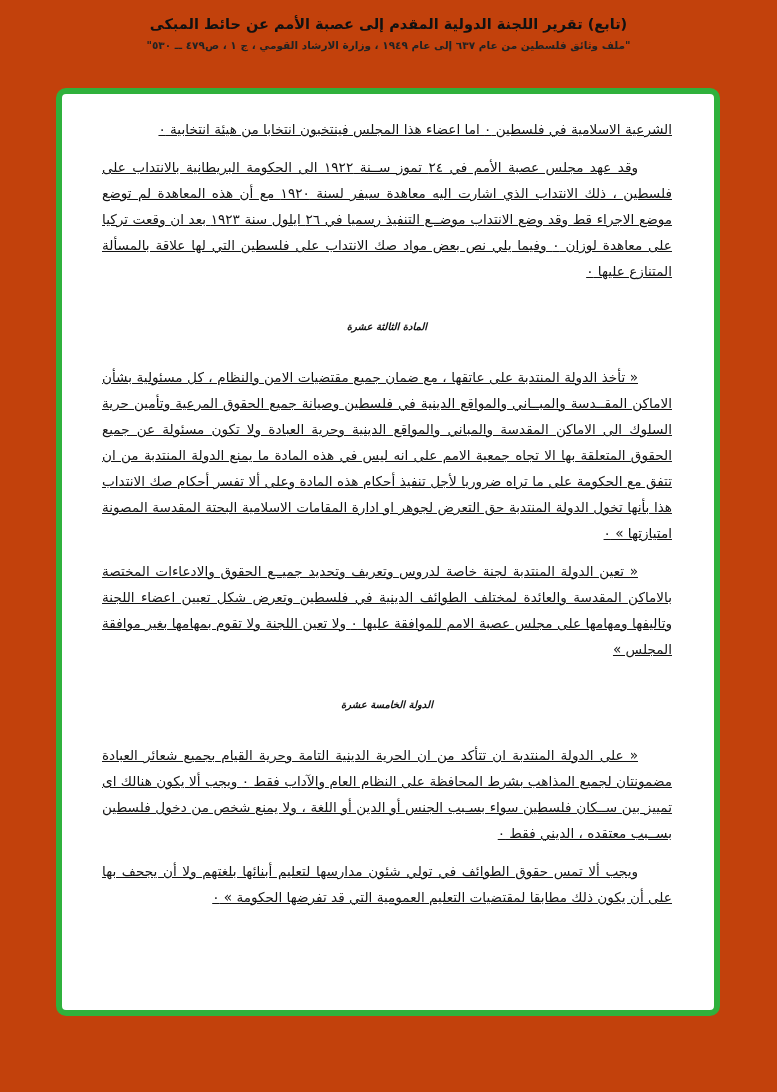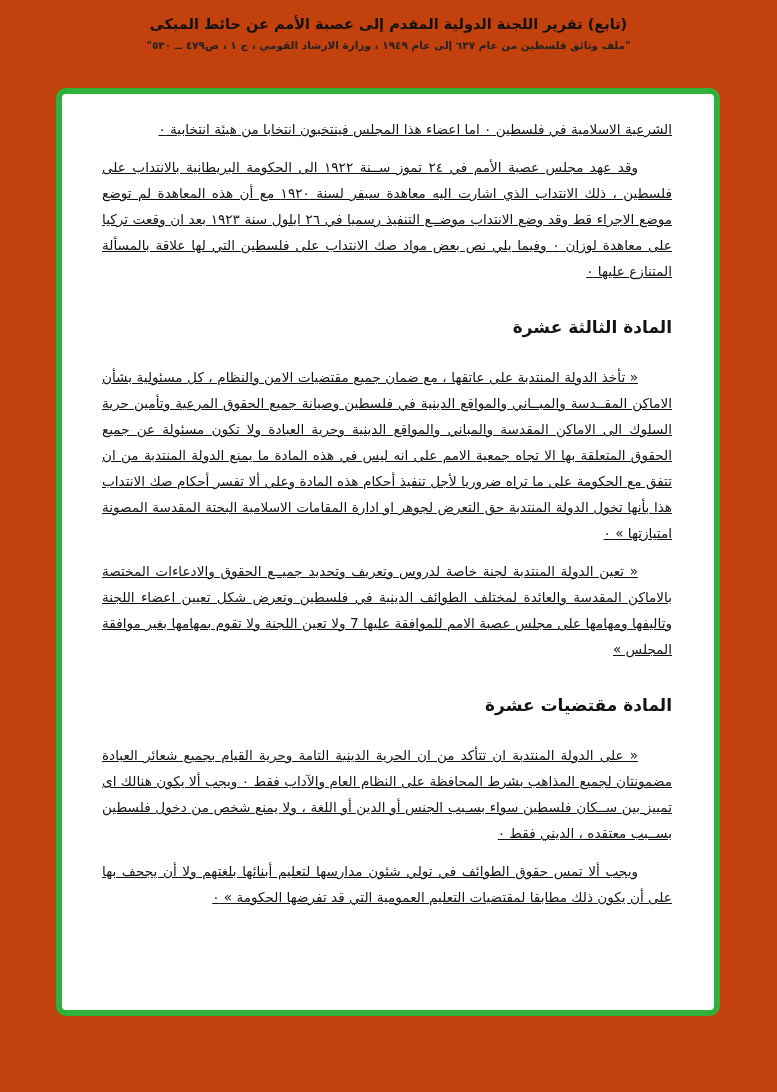--- a/index.html
+++ b/index.html
@@ -53,25 +53,26 @@
     font-weight: 500;
   }
   .para {
     margin: 0 0 12px 0;
     text-decoration: underline;
   }
   .para.indent {
     text-indent: 34px;
   }
   .article-heading {
-    text-align: right;
+    text-align: center;
     font-weight: bold;
-    font-size: 17px;
+    font-size: 10px;
     margin: 30px 0 24px 0;
     text-indent: 0;
+    font-style: italic;
   }
   .page-number {
     position: absolute;
     left: 0;
     right: 0;
     bottom: 26px;
     text-align: center;
     font-size: 13px;
     color: #111;
   }
@@ -91,23 +92,23 @@
 
       <p class="para">الشرعية الاسلامية في فلسطين ٠ اما اعضاء هذا المجلس فينتخبون انتخابا من هيئة انتخابية ٠</p>
 
       <p class="para indent">وقد عهد مجلس عصبة الأمم في ٢٤ تموز ســنة ١٩٢٢ الى الحكومة البريطانية بالانتداب على فلسطين ، ذلك الانتداب الذي اشارت اليه معاهدة سيفر لسنة ١٩٢٠ مع أن هذه المعاهدة لم توضع موضع الاجراء قط وقد وضع الانتداب موضــع التنفيذ رسميا في ٢٦ ايلول سنة ١٩٢٣ بعد ان وقعت تركيا على معاهدة لوزان ٠ وفيما يلي نص بعض مواد صك الانتداب على فلسطين التي لها علاقة بالمسألة المتنازع عليها ٠</p>
 
       <div class="article-heading">المادة الثالثة عشرة</div>
 
       <p class="para indent">« تأخذ الدولة المنتدبة على عاتقها ، مع ضمان جميع مقتضيات الامن والنظام ، كل مسئولية بشأن الاماكن المقــدسة والمبــاني والمواقع الدينية في فلسطين وصيانة جميع الحقوق المرعية وتأمين حرية السلوك الى الاماكن المقدسة والمباني والمواقع الدينية وحرية العبادة ولا تكون مسئولة عن جميع الحقوق المتعلقة بها الا تجاه جمعية الامم على انه ليس في هذه المادة ما يمنع الدولة المنتدبة من ان تتفق مع الحكومة على ما تراه ضروريا لأجل تنفيذ أحكام هذه المادة وعلى ألا تفسر أحكام صك الانتداب هذا بأنها تخول الدولة المنتدبة حق التعرض لجوهر او ادارة المقامات الاسلامية البحتة المقدسة المصونة امتيازتها » ٠</p>
 
 
-      <p class="para indent">« تعين الدولة المنتدبة لجنة خاصة لدروس وتعريف وتحديد جميــع الحقوق والادعاءات المختصة بالاماكن المقدسة والعائدة لمختلف الطوائف الدينية في فلسطين وتعرض شكل تعيين اعضاء اللجنة وتاليفها ومهامها على مجلس عصبة الامم للموافقة عليها 7 ولا تعين اللجنة ولا تقوم بمهامها بغير موافقة المجلس »</p>
+      <p class="para indent">« تعين الدولة المنتدبة لجنة خاصة لدروس وتعريف وتحديد جميــع الحقوق والادعاءات المختصة بالاماكن المقدسة والعائدة لمختلف الطوائف الدينية في فلسطين وتعرض شكل تعيين اعضاء اللجنة وتاليفها ومهامها على مجلس عصبة الامم للموافقة عليها ٠ ولا تعين اللجنة ولا تقوم بمهامها بغير موافقة المجلس »</p>
 
-      <div class="article-heading">المادة مقتضيات عشرة</div>
+      <div class="article-heading">الدولة الخامسة عشرة</div>
 
       <p class="para indent">« على الدولة المنتدبة ان تتأكد من ان الحرية الدينية التامة وحرية القيام بجميع شعائر العبادة مضمونتان لجميع المذاهب بشرط المحافظة على النظام العام والآداب فقط ٠ ويجب ألا يكون هنالك اى تمييز بين ســكان فلسطين سواء بسـبب الجنس أو الدين أو اللغة ، ولا يمنع شخص من دخول فلسطين بســبب معتقده ، الديني فقط ٠</p>
 
       <p class="para indent">ويجب ألا تمس حقوق الطوائف في تولي شئون مدارسها لتعليم أبنائها بلغتهم ولا أن يجحف بها على أن يكون ذلك مطابقا لمقتضيات التعليم العمومية التي قد تفرضها الحكومة » ٠</p>
 
     </div>
   </div>
 
 
 </div>

